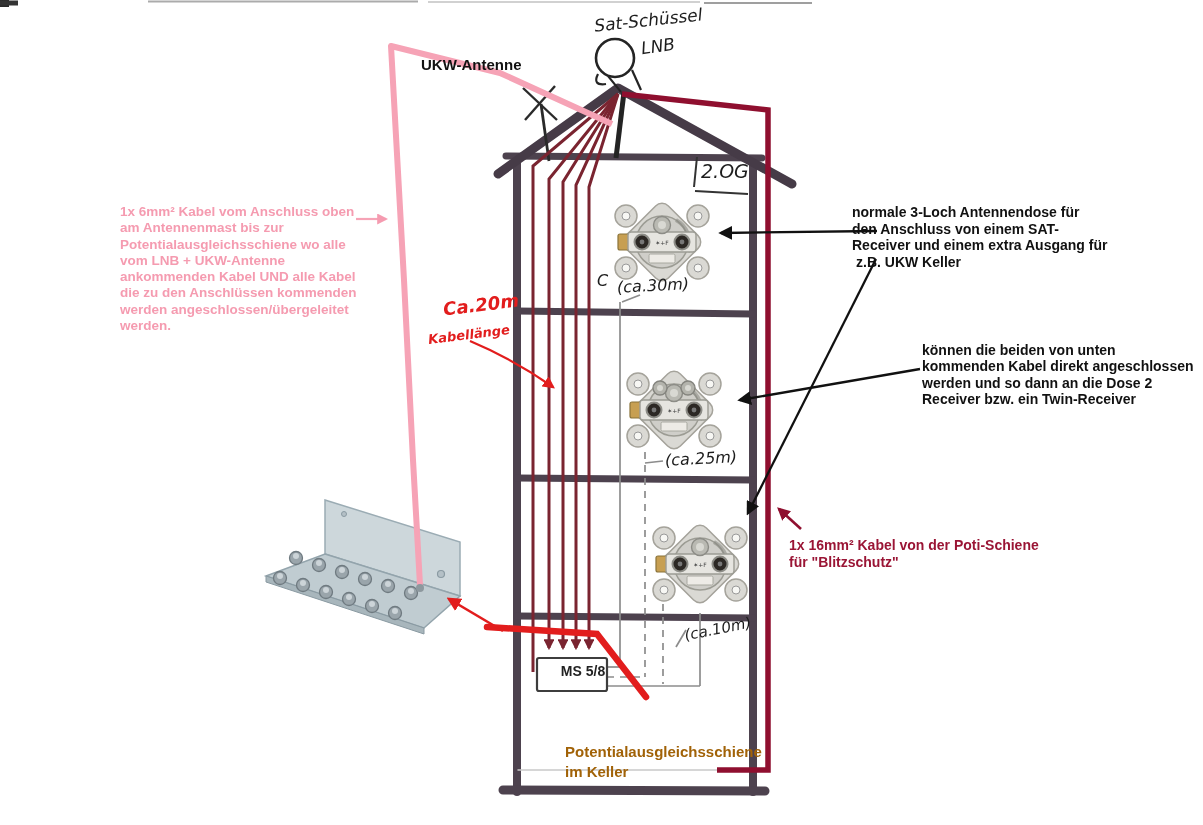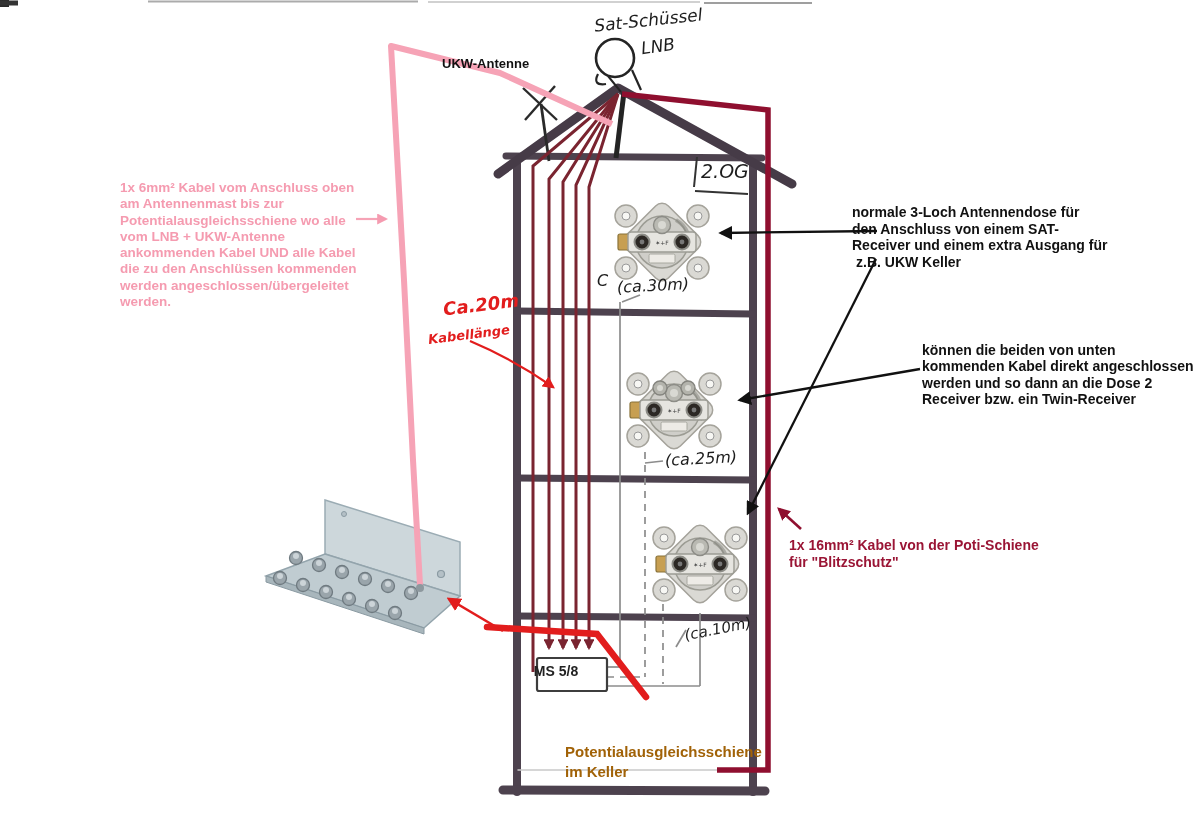--- a/index.html
+++ b/index.html
@@ -6,21 +6,21 @@
   #stage{position:relative;width:1203px;height:825px;background:#ffffff;overflow:hidden;
          font-family:"Liberation Sans",sans-serif;}
   #drawing{position:absolute;left:0;top:0;}
   .txt{position:absolute;white-space:nowrap;}
   .note{font-weight:bold;font-size:14px;line-height:16.4px;color:#111;}
   .note div{white-space:nowrap;}
   .pink-note{color:#f59bb0;font-size:13.5px;line-height:16.3px;font-weight:bold;}
   .darkred-note{color:#9a1535;}
   .hand{font-family:"DejaVu Sans",sans-serif;font-style:italic;color:#1d1d1d;}
   .hand-red{font-family:"DejaVu Sans",sans-serif;font-style:italic;color:#e21d1d;font-weight:bold;}
-  .bold-label{font-weight:bold;font-size:13px;color:#111;margin-left:21px;}
+  .bold-label{font-weight:bold;font-size:15px;color:#111;}
   .ms-label{font-weight:bold;font-size:14px;color:#222;}
   .poti-label{font-weight:bold;font-size:15px;color:#a16207;line-height:20px;}
 </style>
 </head>
 <body>
 
 <div id="stage">
 
   <svg id="drawing" width="1203" height="825" viewBox="0 0 1203 825">
     <defs>
@@ -193,21 +193,21 @@
     </g>
 
     <g stroke="#333" stroke-width="2" fill="none">
       <line x1="697" y1="157" x2="694" y2="187"></line>
       <line x1="695" y1="191" x2="748" y2="194"></line>
     </g>
   </svg>
 
   <div class="txt bold-label" style="left:421px;top:56px;">UKW-Antenne</div>
 
-  <div class="txt pink-note" style="left:120px;top:180px;">
+  <div class="txt pink-note" style="left:120px;top:204px;">
     <div>1x 6mm² Kabel vom Anschluss oben</div>
     <div>am Antennenmast bis zur</div>
     <div>Potentialausgleichsschiene wo alle</div>
     <div>vom LNB + UKW-Antenne</div>
     <div>ankommenden Kabel UND alle Kabel</div>
     <div>die zu den Anschlüssen kommenden</div>
     <div>werden angeschlossen/übergeleitet</div>
     <div>werden.</div>
   </div>
 
@@ -228,21 +228,21 @@
   <div class="txt note darkred-note" style="left:789px;top:537px;line-height:17.3px;">
     <div>1x 16mm² Kabel von der Poti-Schiene</div>
     <div>für "Blitzschutz"</div>
   </div>
 
   <div class="txt poti-label" style="left:565px;top:742px;">
     <div>Potentialausgleichsschiene</div>
     <div>im Keller</div>
   </div>
 
-  <div class="txt ms-label" style="left:521px;top:663px;width:70px;text-align:center;">MS 5/8</div>
+  <div class="txt ms-label" style="left:548px;top:663px;width:70px;text-align:center;">MS 5/8</div>
 
   <div class="txt hand" style="left:594px;top:10px;font-size:17px;transform:rotate(-6deg);">Sat-Schüssel</div>
   <div class="txt hand" style="left:641px;top:36px;font-size:17px;transform:rotate(-8deg);">LNB</div>
   <div class="txt hand" style="left:701px;top:160px;font-size:19px;">2.OG</div>
   <div class="txt hand" style="left:597px;top:271px;font-size:16px;">C</div>
   <div class="txt hand" style="left:617px;top:276px;font-size:16px;transform:rotate(-3deg);">(ca.30m)</div>
   <div class="txt hand" style="left:665px;top:449px;font-size:16px;transform:rotate(-3deg);">(ca.25m)</div>
   <div class="txt hand" style="left:684px;top:620px;font-size:15px;transform:rotate(-11deg);">(ca.10m)</div>
   <div class="txt hand-red" style="left:443px;top:294px;font-size:18px;transform:rotate(-7deg);">Ca.20m</div>
   <div class="txt hand-red" style="left:428px;top:327px;font-size:13px;transform:rotate(-7deg);">Kabellänge</div>

